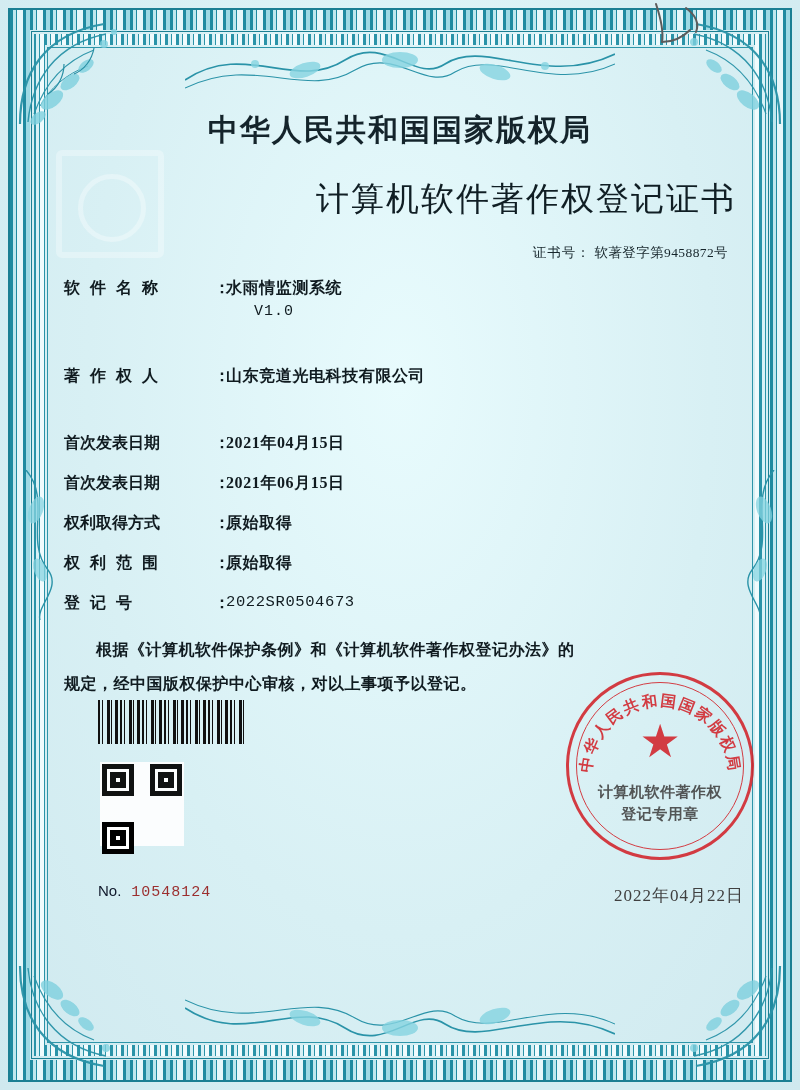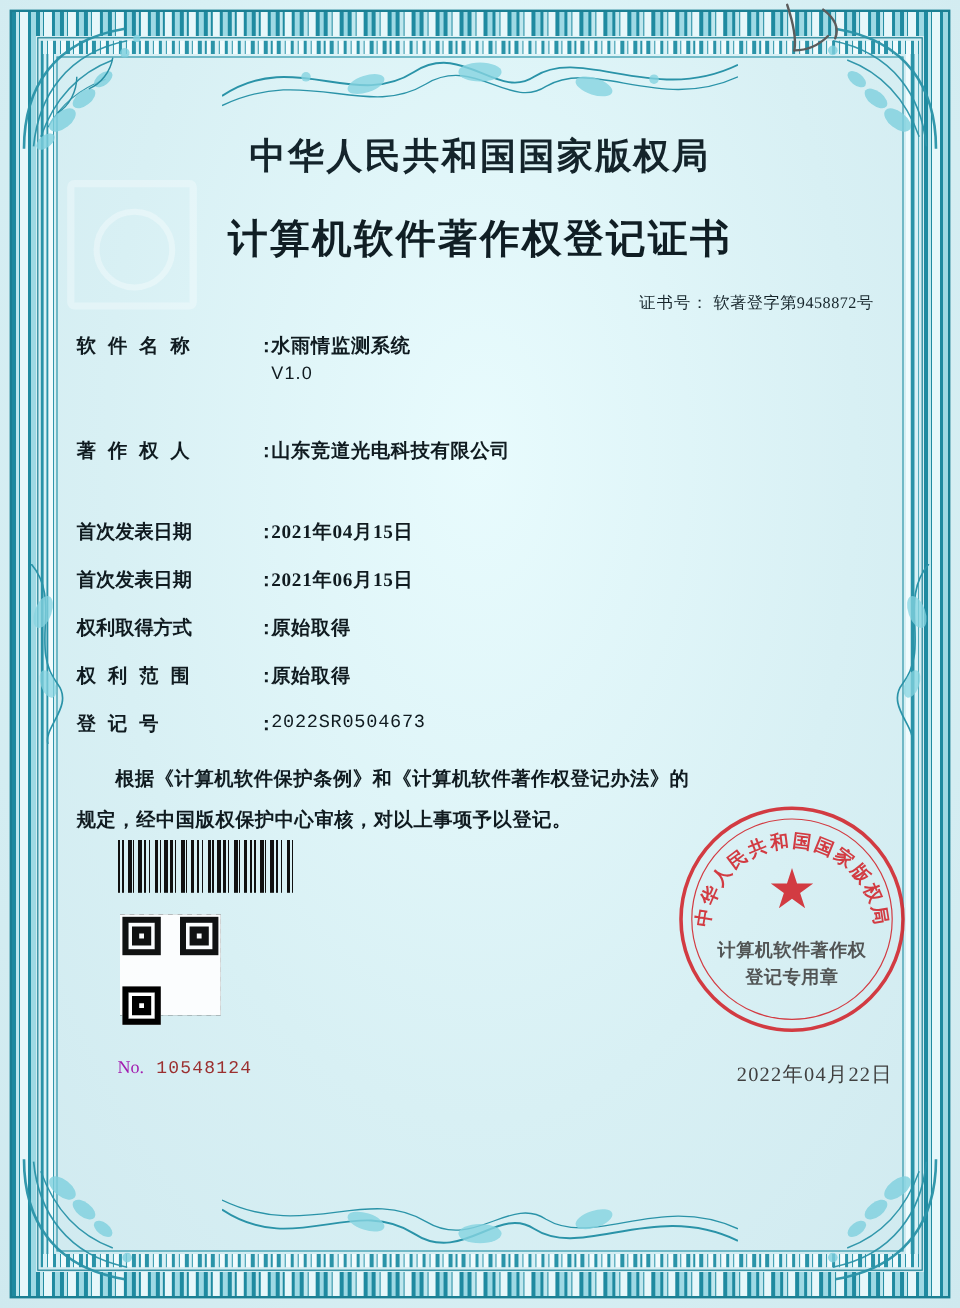--- a/index.html
+++ b/index.html
@@ -133,23 +133,23 @@
   .title-1 {
     text-align: center;
     font-family: "Liberation Serif", serif;
     font-weight: bold;
     font-size: 30px;
     letter-spacing: 2px;
     color: #14242b;
     margin: 14px 0 0 0;
   }
   .title-2 {
-    text-align: center;
-    font-family: "Liberation Serif", serif;
-    font-weight: bold;
+    text-align: right;
+    font-family: "Liberation Serif", serif;
+    font-weight: normal;
     font-size: 33px;
     letter-spacing: 2px;
     color: #101e24;
     margin: 26px 0 0 0;
   }
   .cert-no {
     margin-top: 22px;
     text-align: right;
     padding-right: 8px;
     font-size: 13.5px;
@@ -197,25 +197,26 @@
   .row .k.wide { letter-spacing: 0px; }
   .row .colon { width: 12px; flex: 0 0 12px; font-weight: bold; }
   .row .v {
     flex: 1;
     font-family: "Liberation Serif", serif;
     font-weight: bold;
     letter-spacing: .6px;
   }
   .row .v .ver {
     display: block;
-    font-family: Liberation Sans, sans-serif;
+    font-family: Liberation Mono, monospace;
     font-weight: normal;
     font-size: 15px;
     letter-spacing: 1px;
     margin-top: 4px;
+    margin-left: 28px;
   }
   .row.gap-top { margin-top: 46px; }
   .row .v.mono {
     font-family: "Liberation Mono", monospace;
     font-weight: normal;
     font-size: 15.5px;
     letter-spacing: .6px;
   }
 
   .statement {
@@ -281,22 +282,22 @@
   .serial {
     position: absolute;
     left: 98px;
     top: 882px;
     font-size: 15px;
     color: #9b2f2f;
     font-family: "Liberation Mono", monospace;
     letter-spacing: 1px;
   }
   .serial .no {
-    font-family: Liberation Serif, serif;
-    color: #a21caf;
+    font-family: Liberation Sans, sans-serif;
+    color: #0f172a;
     letter-spacing: 0;
   }
 
   
   .seal {
     position: absolute;
     right: 46px;
     top: 672px;
     width: 182px;
     height: 182px;

